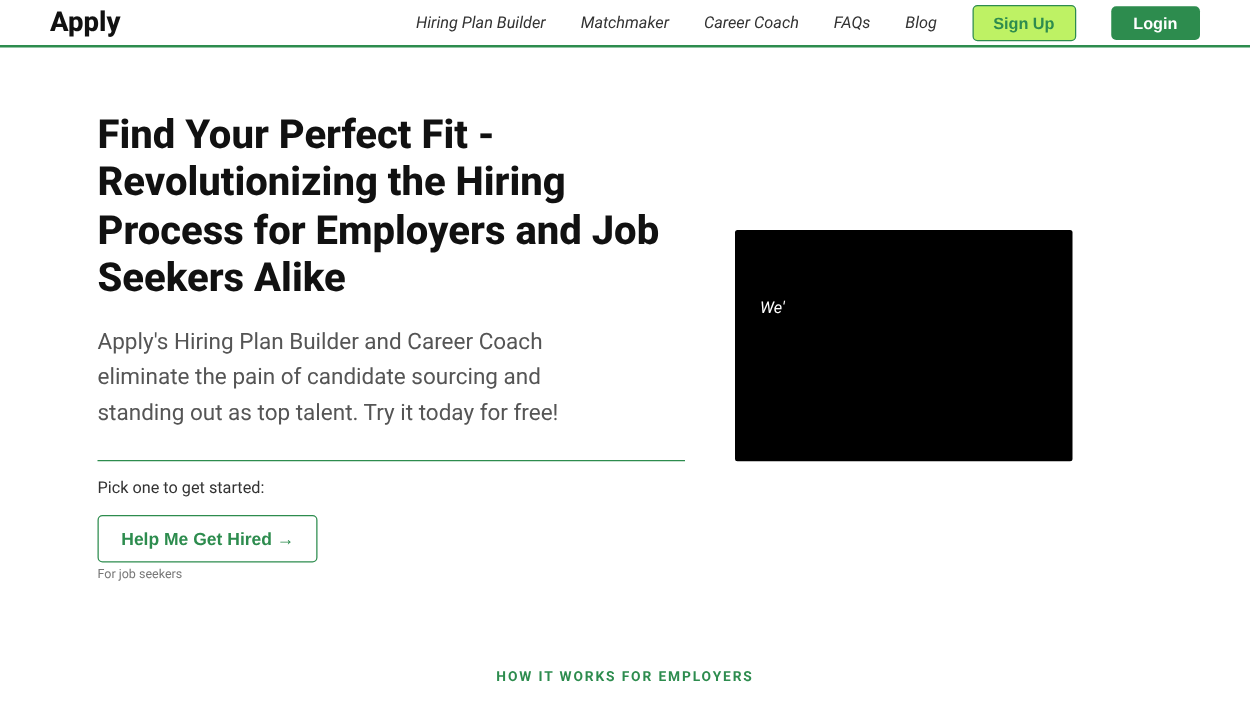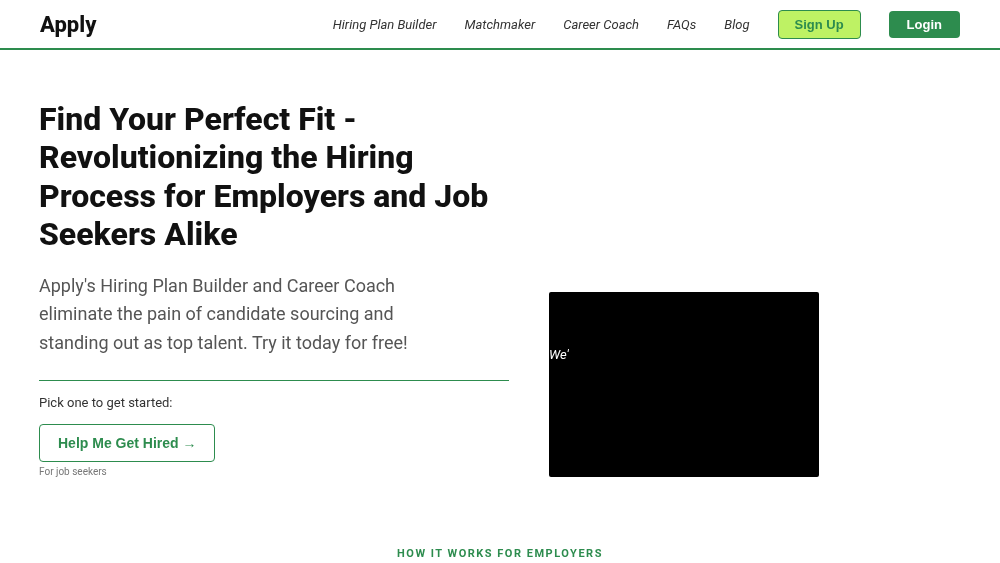--- a/index.html
+++ b/index.html
@@ -15,21 +15,21 @@
       min-height: 563px;
       overflow-x: hidden;
     }
 
     
     nav {
       display: flex;
       align-items: center;
       justify-content: space-between;
       padding: 0 40px;
-      height: 50px;
+      height: 38px;
       border-bottom: 2px solid #2d8c4e;
     }
 
     .nav-logo {
       font-size: 22px;
       font-weight: 800;
       color: #111;
     }
 
     .nav-links {
@@ -64,23 +64,23 @@
       padding: 6px 18px;
       border-radius: 4px;
       font-size: 13px;
       font-weight: 600;
       cursor: pointer;
     }
 
     
     .hero {
       display: flex;
-      padding: 50px 80px 40px 39px;
+      padding: 50px 80px 40px 78px;
       gap: 40px;
-      align-items: flex-end;
+      align-items: center;
     }
 
     .hero-text {
       flex: 1;
       max-width: 470px;
     }
 
     .hero-heading {
       font-size: 32px;
       font-weight: 800;
@@ -165,21 +165,21 @@
       justify-content: flex-start;
       padding: 10px;
     }
 
     .video-text-overlay {
       color: #fff;
       font-size: 13px;
       font-style: italic;
       position: absolute;
       top: 55px;
-      left: 0;
+      left: 20px;
     }
 
     
     .how-it-works {
       background: #fff;
       padding: 30px 60px 30px 60px;
       text-align: center;
     }
 
     .section-tag {

